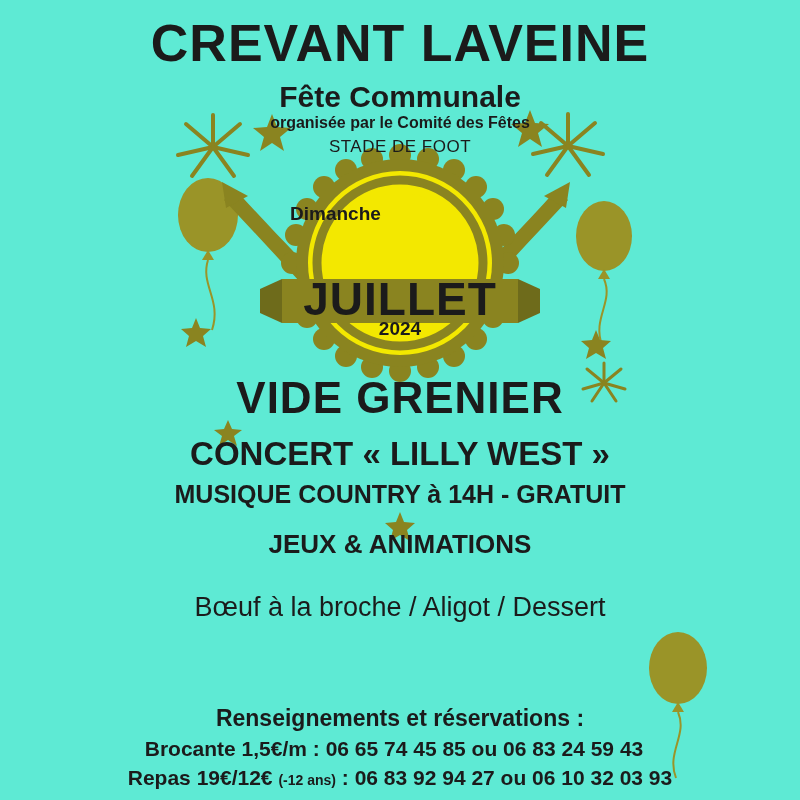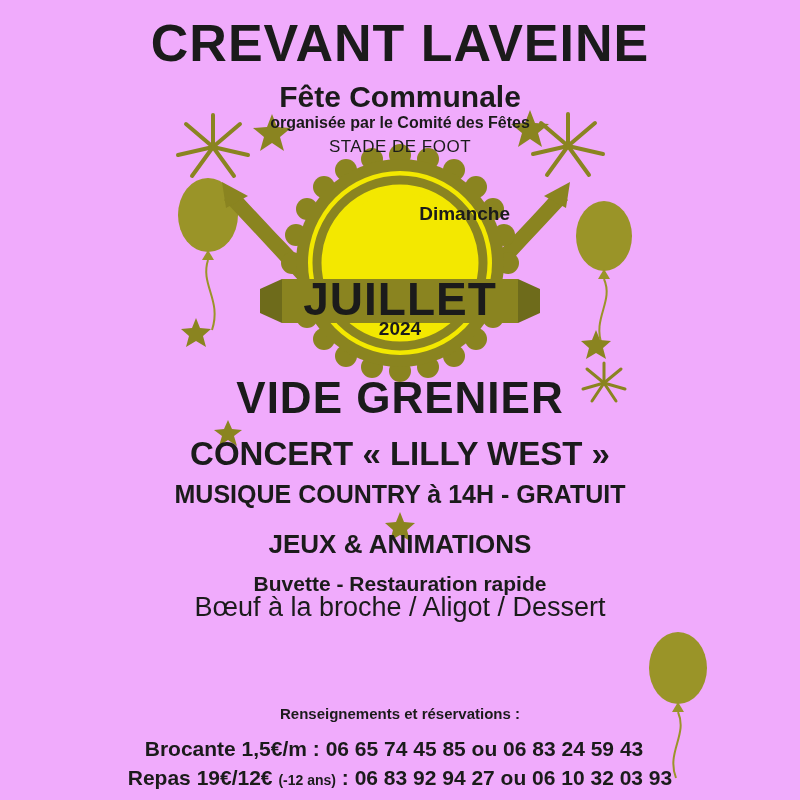--- a/index.html
+++ b/index.html
@@ -10,21 +10,21 @@
     width: 800px;
     height: 800px;
     background: #ffffff;
     font-family: "Liberation Sans", sans-serif;
     overflow: hidden;
   }
   #poster {
     position: relative;
     width: 800px;
     height: 800px;
-    background: #f0abfc;
+    background: #5eead4;
     overflow: hidden;
   }
   
   .deco {
     position: absolute;
     inset: 0;
     pointer-events: none;
   }
   .deco svg { display: block; }
 
@@ -78,21 +78,21 @@
     width: 220px;
     height: 190px;
   }
   .seal .day {
     position: absolute;
     left: 0; right: 0;
     top: 35px;
     font-size: 19px;
     font-weight: bold;
     color: #1b1b1b;
-    text-align: right;
+    text-align: left;
   }
   .seal .num {
     position: absolute;
     left: 0; right: 0;
     top: 56px;
     font-size: 44px;
     font-weight: normal;
     color: #6e6b1b;
     font-family: "DejaVu Serif", serif;
     text-align: center;
@@ -172,21 +172,21 @@
     left: 0; right: 0;
     top: 671px;
     font-size: 17px;
     font-style: italic;
     font-weight: bold;
   }
   .infos {
     position: absolute;
     left: 0; right: 0;
     top: 705px;
-    font-size: 15px;
+    font-size: 23px;
     font-weight: bold;
   }
   .brocante {
     position: absolute;
     left: 0; right: 12px;
     top: 737px;
     font-size: 21px;
     font-weight: bold;
   }
   .repas {
@@ -328,21 +328,20 @@
       <div class="day">Dimanche</div>
       <div class="month">JUILLET</div>
       <div class="year">2024</div>
     </div>
 
     <div class="vide">VIDE GRENIER</div>
     <div class="concert">CONCERT « LILLY WEST »</div>
     <div class="country">MUSIQUE COUNTRY à 14H - GRATUIT</div>
     <div class="jeux">JEUX &amp; ANIMATIONS</div>
 
-    <div class="buvette">Buvette - Restauration rapide</div>
     <div class="boeuf">Bœuf à la broche / Aligot / Dessert</div>
 
     <div class="infos">Renseignements et réservations :</div>
     <div class="brocante">Brocante 1,5€/m : 06 65 74 45 85 ou 06 83 24 59 43</div>
     <div class="repas">
       <span>Repas 19€/12€</span>
       <span class="small">(-12 ans)</span>
       <span>: 06 83 92 94 27 ou 06 10 32 03 93</span>
     </div>
 

